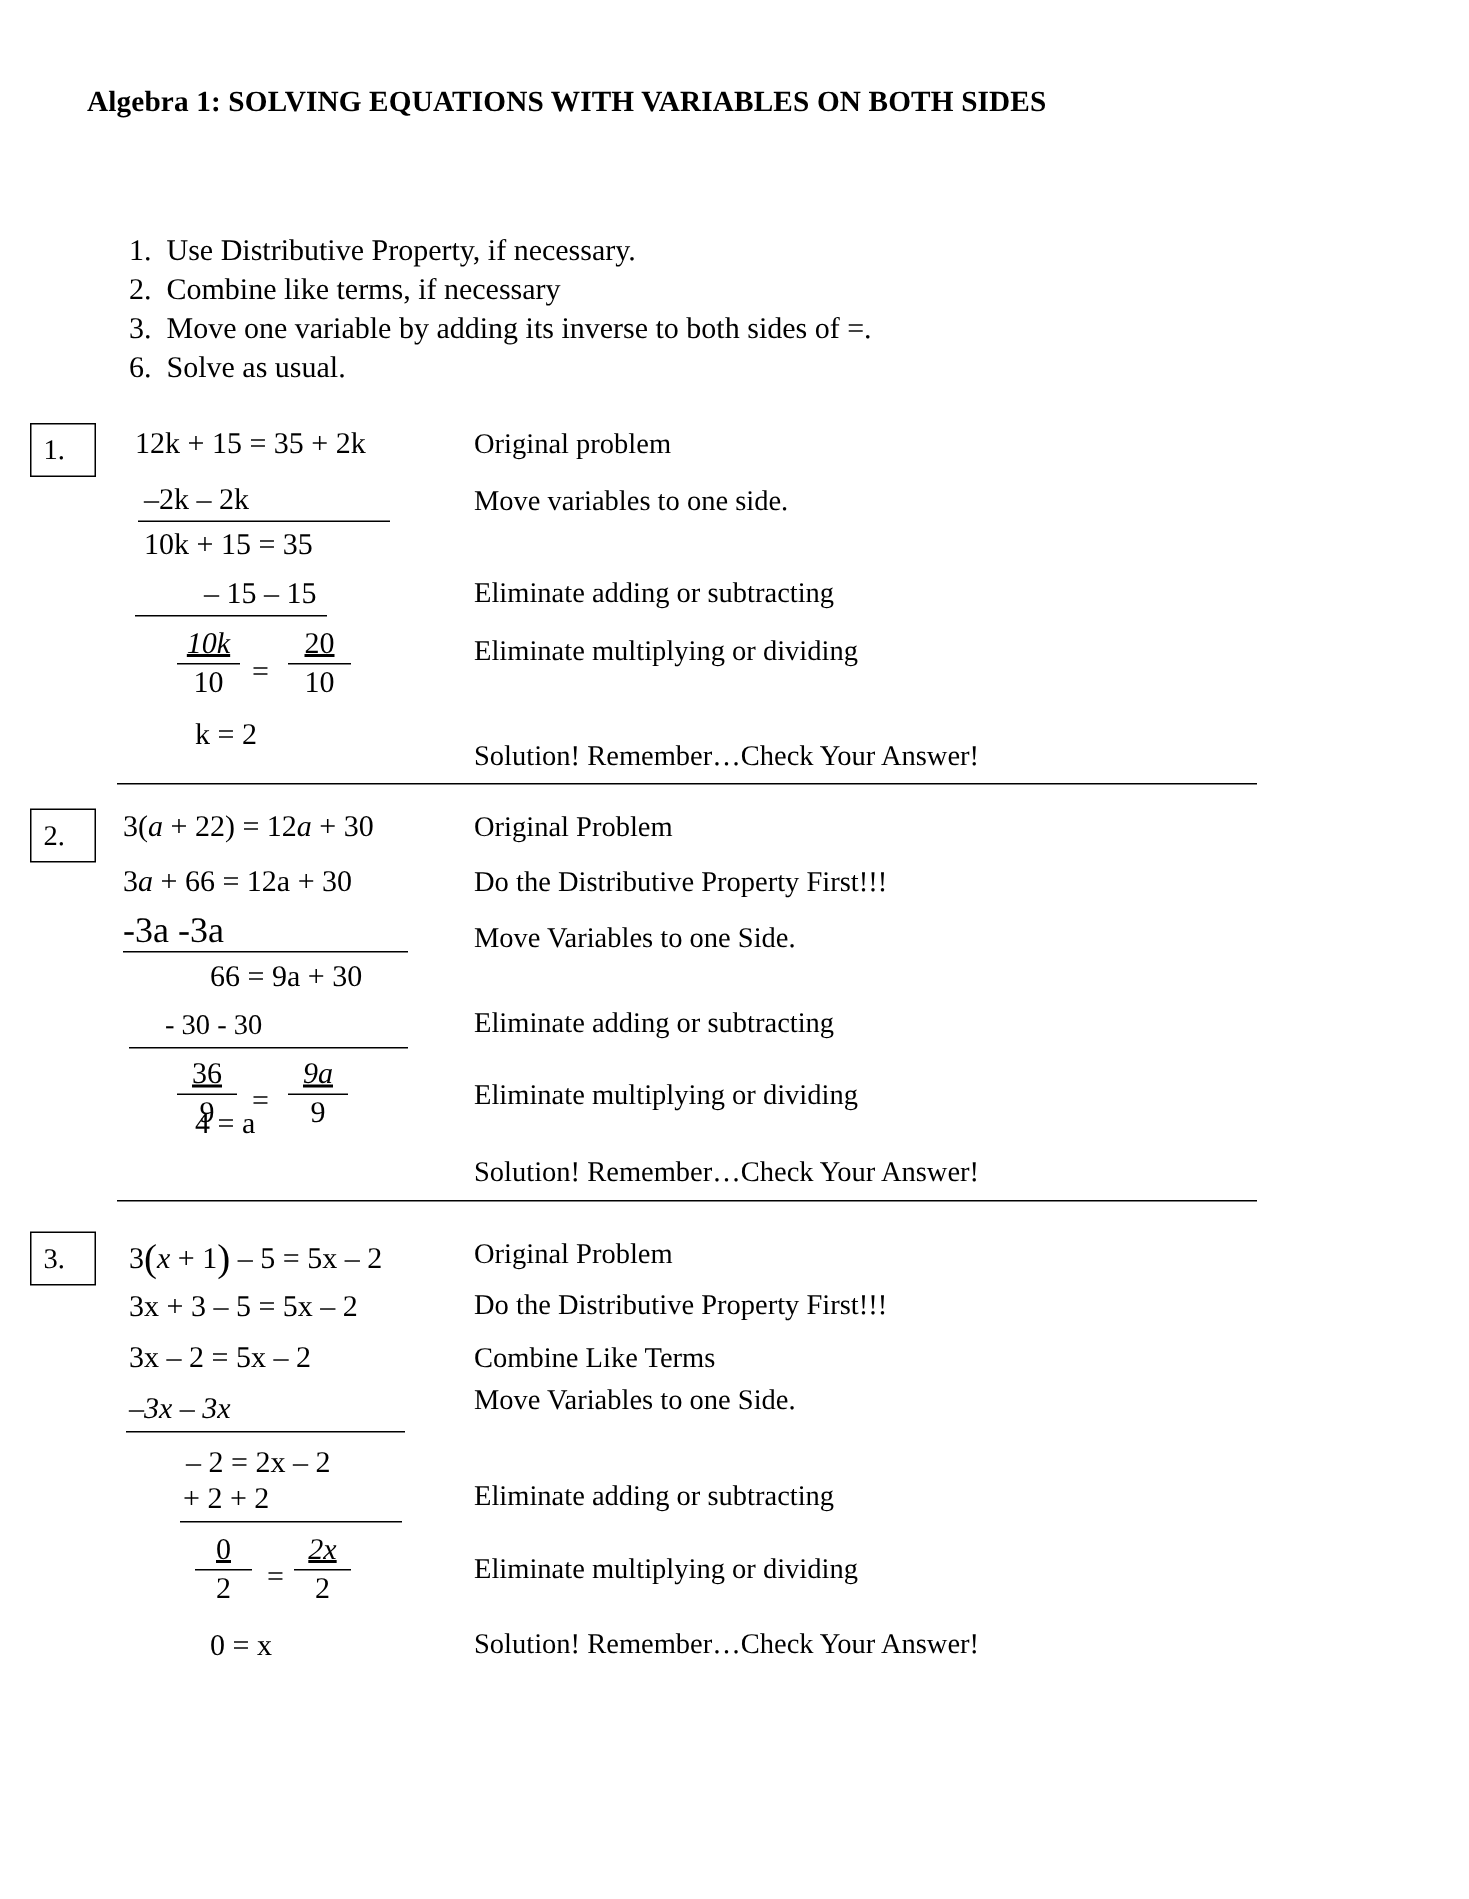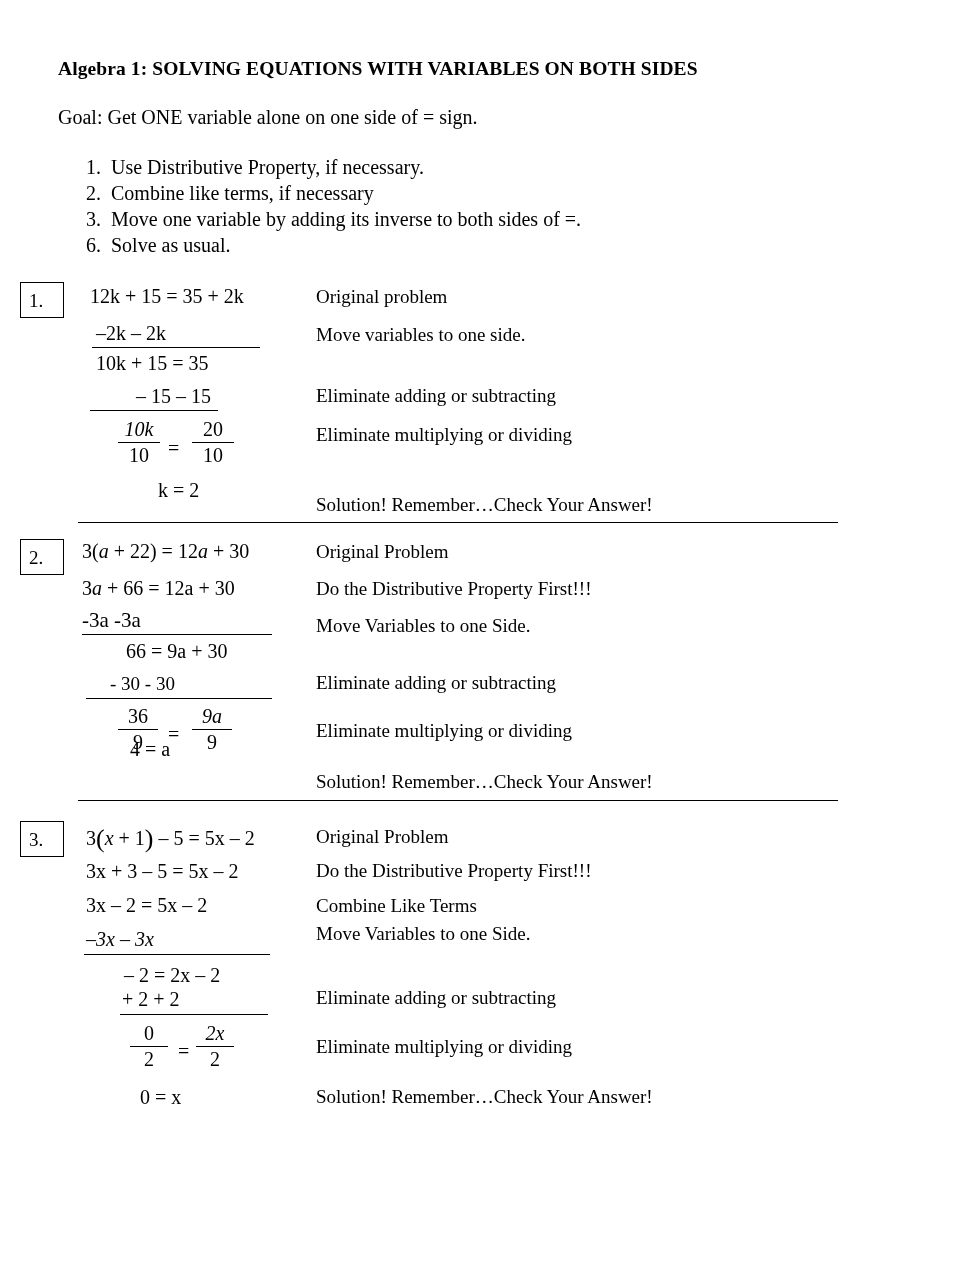--- a/index.html
+++ b/index.html
@@ -77,20 +77,21 @@
   }
   
   .frac {
     position: absolute;
     text-align: center;
     font-size: 20px;
   }
   .frac .numer {
     display: block;
     padding: 0 4px;
+    text-decoration: underline;
   }
   .frac .bar {
     display: block;
     border-bottom: 1.3px solid #000;
     margin: 1px 0 1px 0;
   }
   .frac .denom {
     display: block;
     padding: 0 4px;
   }
@@ -103,21 +104,20 @@
     vertical-align: -2px;
   }
 </style>
 </head>
 <body>
 
 <div class="page">
 
   <div class="title">Algebra 1:  SOLVING EQUATIONS WITH VARIABLES ON BOTH SIDES</div>
 
-  <div class="goal">Goal:  Get ONE variable alone on one side of = sign.</div>
 
   <div class="steps">
     <div>1.  Use Distributive Property, if necessary.</div>
     <div>2.  Combine like terms, if necessary</div>
     <div>3.  Move one variable by adding its inverse to both sides of =.</div>
     <div>6.  Solve as usual.</div>
   </div>
 
   <div class="num-box" style="left:20px; top:282px;">1.</div>
 
@@ -142,42 +142,42 @@
     <span class="denom">10</span>
   </div>
   <div class="eqsign" style="left:168px; top:437px;">=</div>
   <div class="frac" style="left:192px; top:418px; width:42px;">
     <span class="numer">20</span>
     <span class="bar"></span>
     <span class="denom">10</span>
   </div>
   <div class="desc" style="left:316px; top:424px;">Eliminate multiplying or dividing</div>
 
-  <div class="eqline" style="left:130px; top:479px;margin-left:28px;">k     =   2</div>
+  <div class="eqline" style="left:130px; top:479px;">k     =   2</div>
   <div class="desc" style="left:316px; top:494px;">Solution!  Remember…Check Your Answer!</div>
 
   <div class="sep" style="left:78px; top:522px; width:760px;"></div>
 
   <div class="num-box" style="left:20px; top:539px;">2.</div>
 
   <div class="eqline" style="left:82px; top:540px;">
     <span>3(</span><span class="ital">a</span><span> + 22) = 12</span><span class="ital">a</span><span> + 30</span>
   </div>
   <div class="desc" style="left:316px; top:541px;">Original Problem</div>
 
   <div class="eqline" style="left:82px; top:577px;">
     <span>3</span><span class="ital">a</span><span> + 66   = 12a + 30</span>
   </div>
   <div class="desc" style="left:316px; top:578px;">Do the Distributive Property First!!!</div>
 
-  <div class="eqline" style="left:82px; top:608px; font-size:21px;">-3a                -3a</div>
+  <div class="eqline" style="left:82px; top:608px; font-size:24px;">-3a                -3a</div>
   <div class="desc" style="left:316px; top:615px;">Move Variables to one Side.</div>
   <div class="rule" style="left:82px; top:634px; width:190px;"></div>
 
-  <div class="eqline" style="left:126px; top:640px;">66   =   9a + 30</div>
+  <div class="eqline" style="left:140px; top:640px;">66   =   9a + 30</div>
 
   <div class="eqline" style="left:110px; top:673px; font-size:19px;">- 30             - 30</div>
   <div class="desc" style="left:316px; top:672px;">Eliminate adding or subtracting</div>
   <div class="rule" style="left:86px; top:698px; width:186px;"></div>
 
   <div class="frac" style="left:118px; top:705px; width:40px;">
     <span class="numer">36</span>
     <span class="bar"></span>
     <span class="denom">9</span>
   </div>

